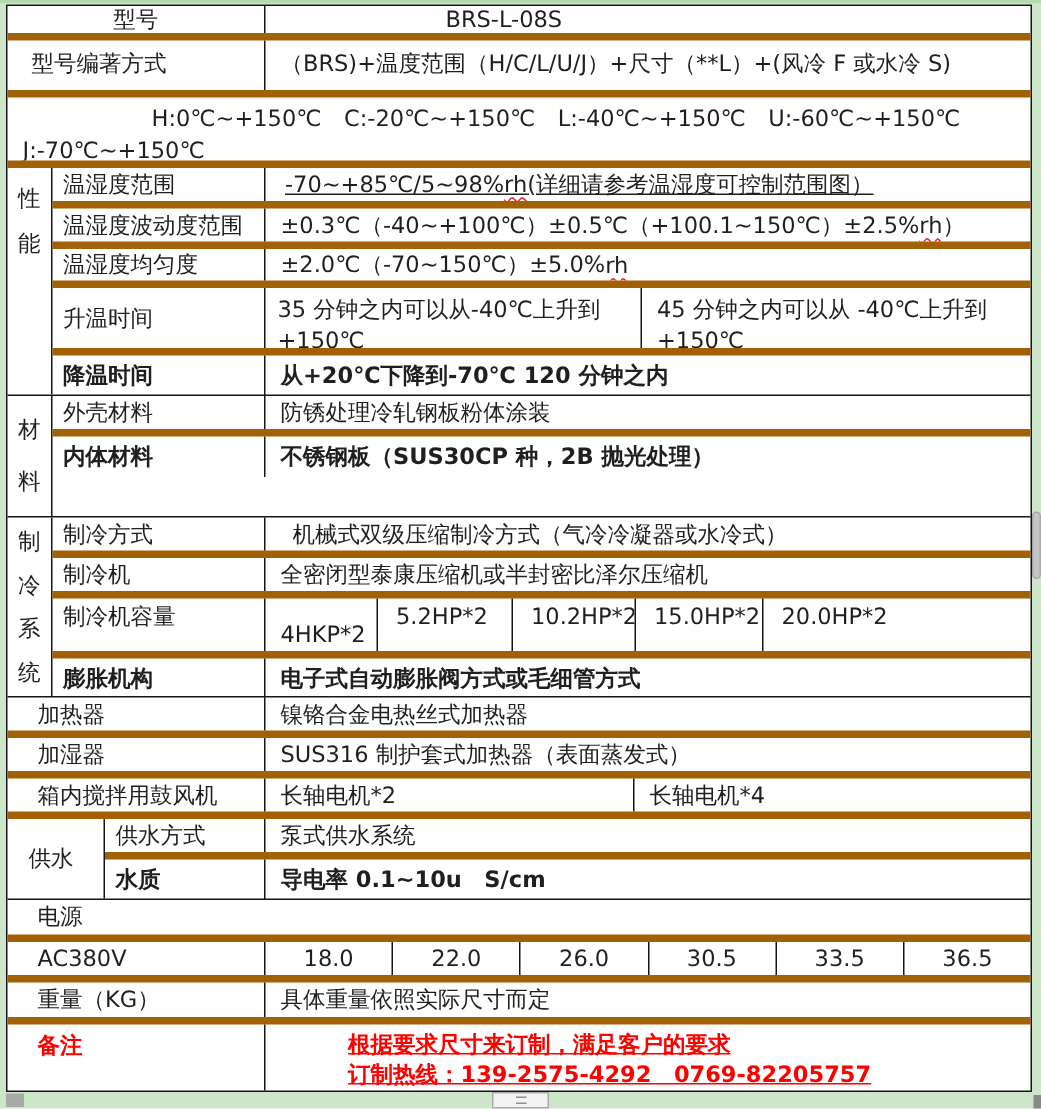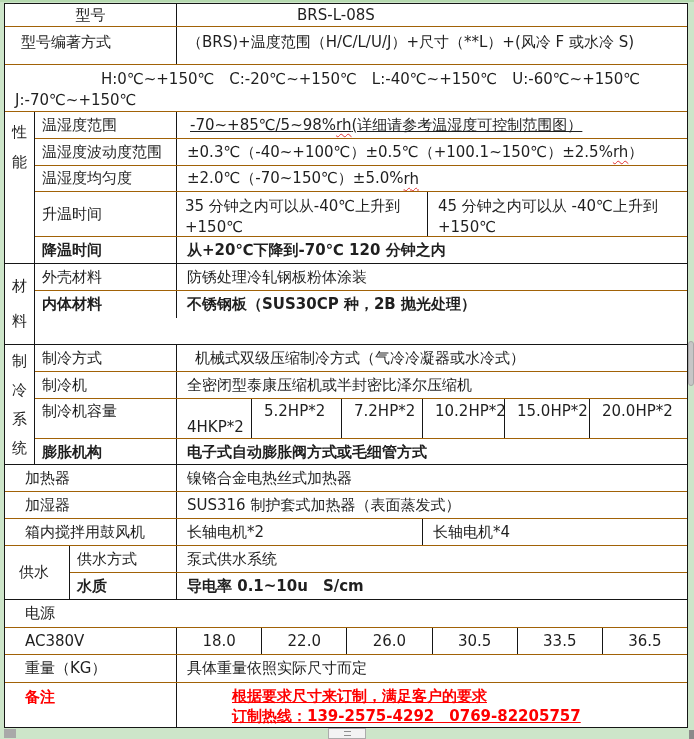--- a/index.html
+++ b/index.html
@@ -13,21 +13,21 @@
   }
   .top-edge { position:absolute; top:0; left:0; right:0; height:2px; background:#b5d9af; }
 
   .tbl {
     position: absolute; left: 4px; top: 3px;
     width: 684px; height: 725px;
     background: #ffffff;
     border: 1px solid #161616;
     display: flex; flex-direction: column;
   }
-  .r { display: flex; border-bottom: 1px solid #a16207; flex-shrink: 0; }
+  .r { display: flex; border-bottom: 5px solid #a16207; flex-shrink: 0; }
   .band { display: flex; border-bottom: 1px solid #161616; flex-shrink: 0; }
   .band .rows { flex: 1; display: flex; flex-direction: column; }
   .band .rows .r:last-child { border-bottom: none; font-weight: bold; }
   .last { border-bottom: none; flex: 1; gap: 45px; }
 
   .c { border-right: 1px solid #161616; display: flex; align-items: center;
        padding: 0 8px; font-size: 15px; overflow: hidden; }
   .r > .c:last-child, .band > .c:last-child, .rows .r > .c:last-child { border-right: none; }
 
   .sec      { width: 30px; padding: 0; justify-content: center; }
@@ -170,21 +170,20 @@
         <div class="c val pl18">机械式双级压缩制冷方式（气冷冷凝器或水冷式）</div>
       </div>
       <div class="r h27">
         <div class="c lab">制冷机</div>
         <div class="c val">全密闭型泰康压缩机或半封密比泽尔压缩机</div>
       </div>
       <div class="r h40">
         <div class="c lab" style="align-items:flex-start;padding-top:3px">制冷机容量</div>
         <div class="c cap0">4HKP*2</div>
         <div class="c capn cap1">5.2HP*2</div>
-        <div class="c capn cap2">7.2HP*2</div>
         <div class="c capn cap3">10.2HP*2</div>
         <div class="c capn cap4">15.0HP*2</div>
         <div class="c capn cap5">20.0HP*2</div>
       </div>
       <div class="r h26">
         <div class="c lab">膨胀机构</div>
         <div class="c val">电子式自动膨胀阀方式或毛细管方式</div>
       </div>
     </div>
   </div>

